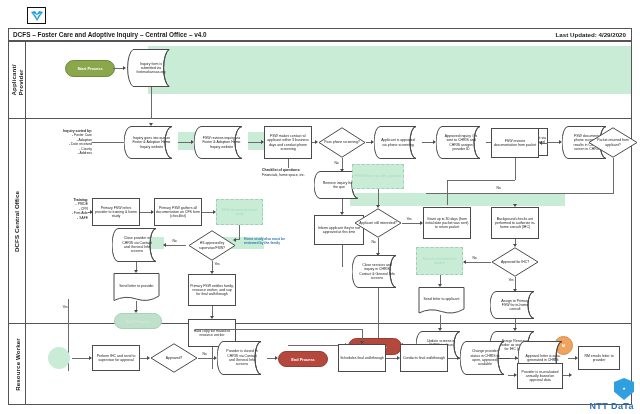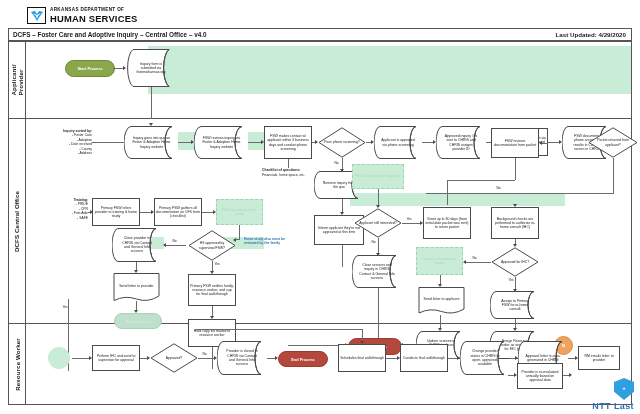--- a/index.html
+++ b/index.html
@@ -112,24 +112,20 @@
 <div id="root">
 
   <div class="hdr">
     <div class="logo-wrap">
       <div class="logo-mark">
         <svg width="14" height="12" viewBox="0 0 14 12">
           <path d="M1 2 L5 1 L7 4 L9 1 L13 2 L10 6 L7 11 L4 6 Z" fill="#1f9de0"></path>
           <path d="M3 3 L7 5 L11 3 L8 6 L7 9 L6 6 Z" fill="#ffffff"></path>
         </svg>
       </div>
-      <div class="logo-txt">
-        <div class="logo-l1">ARKANSAS DEPARTMENT OF</div>
-        <div class="logo-l2">HUMAN SERVICES</div>
-      </div>
     </div>
   </div>
 
   <div class="titlebar">
     <div class="t-l">DCFS – Foster Care and Adoptive Inquiry – Central Office – v4.0</div>
     <div class="t-r">Last Updated:  4/29/2020</div>
   </div>
 
   <div class="lanes">
 
@@ -532,16 +528,16 @@
   <div class="n proc" style="left:517px;top:363px;width:46px;height:26px;">Provider is re-evaluated annually based on approval data</div>
   <div class="ln lnh" style="left:508px;top:375px;width:6px;"></div>
   <div class="ar ar-r" style="left:514px;top:373px;"></div>
   <div class="ln lnh" style="left:563px;top:375px;width:6px;"></div>
   <div class="ar ar-r" style="left:569px;top:373px;"></div>
 
   <div class="ntt">
     <div class="shield">
         <span>★</span>
       </div>
-    <div class="word">NTT Last</div>
+    <div class="word">NTT DaTa</div>
   </div>
 
 </div>
 
 </body></html>

